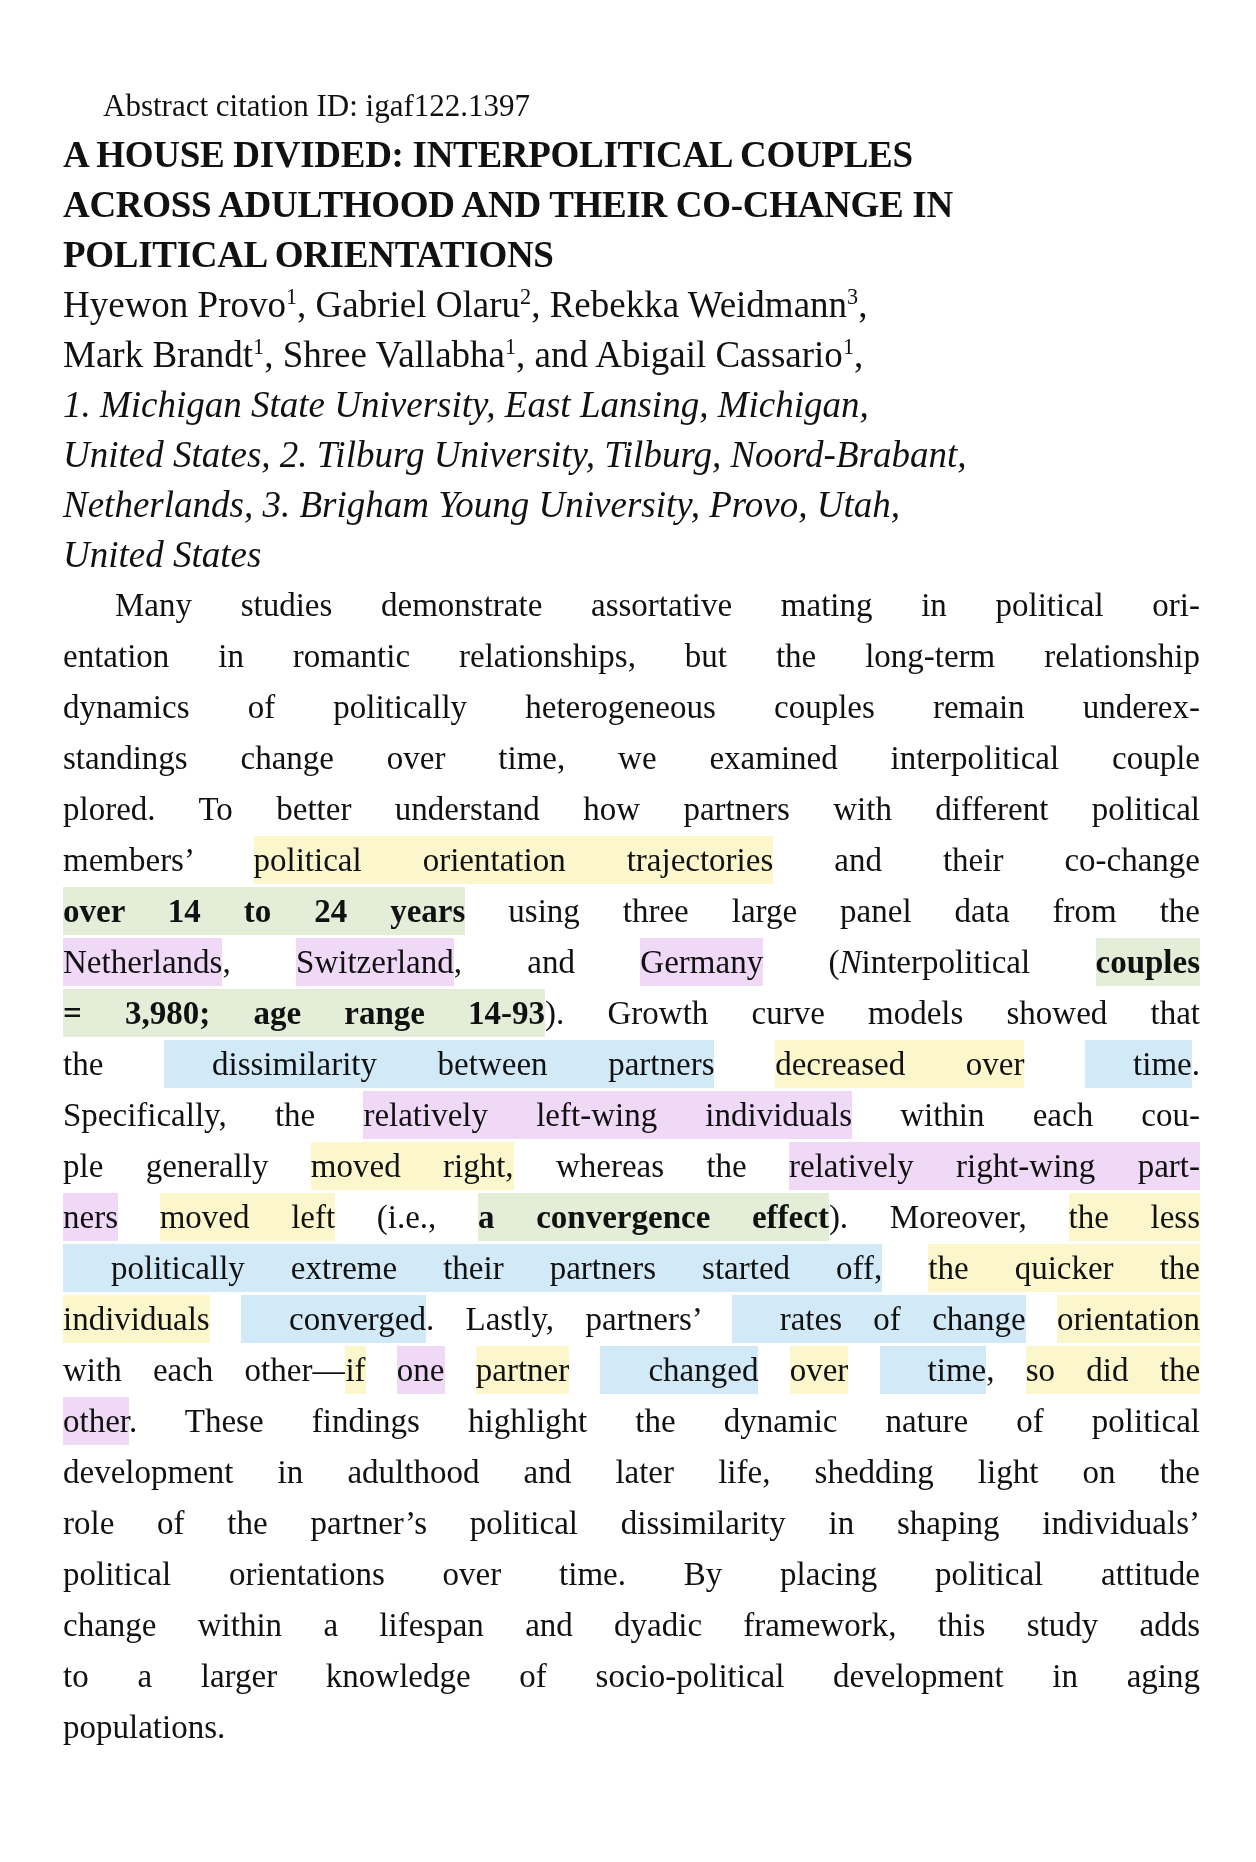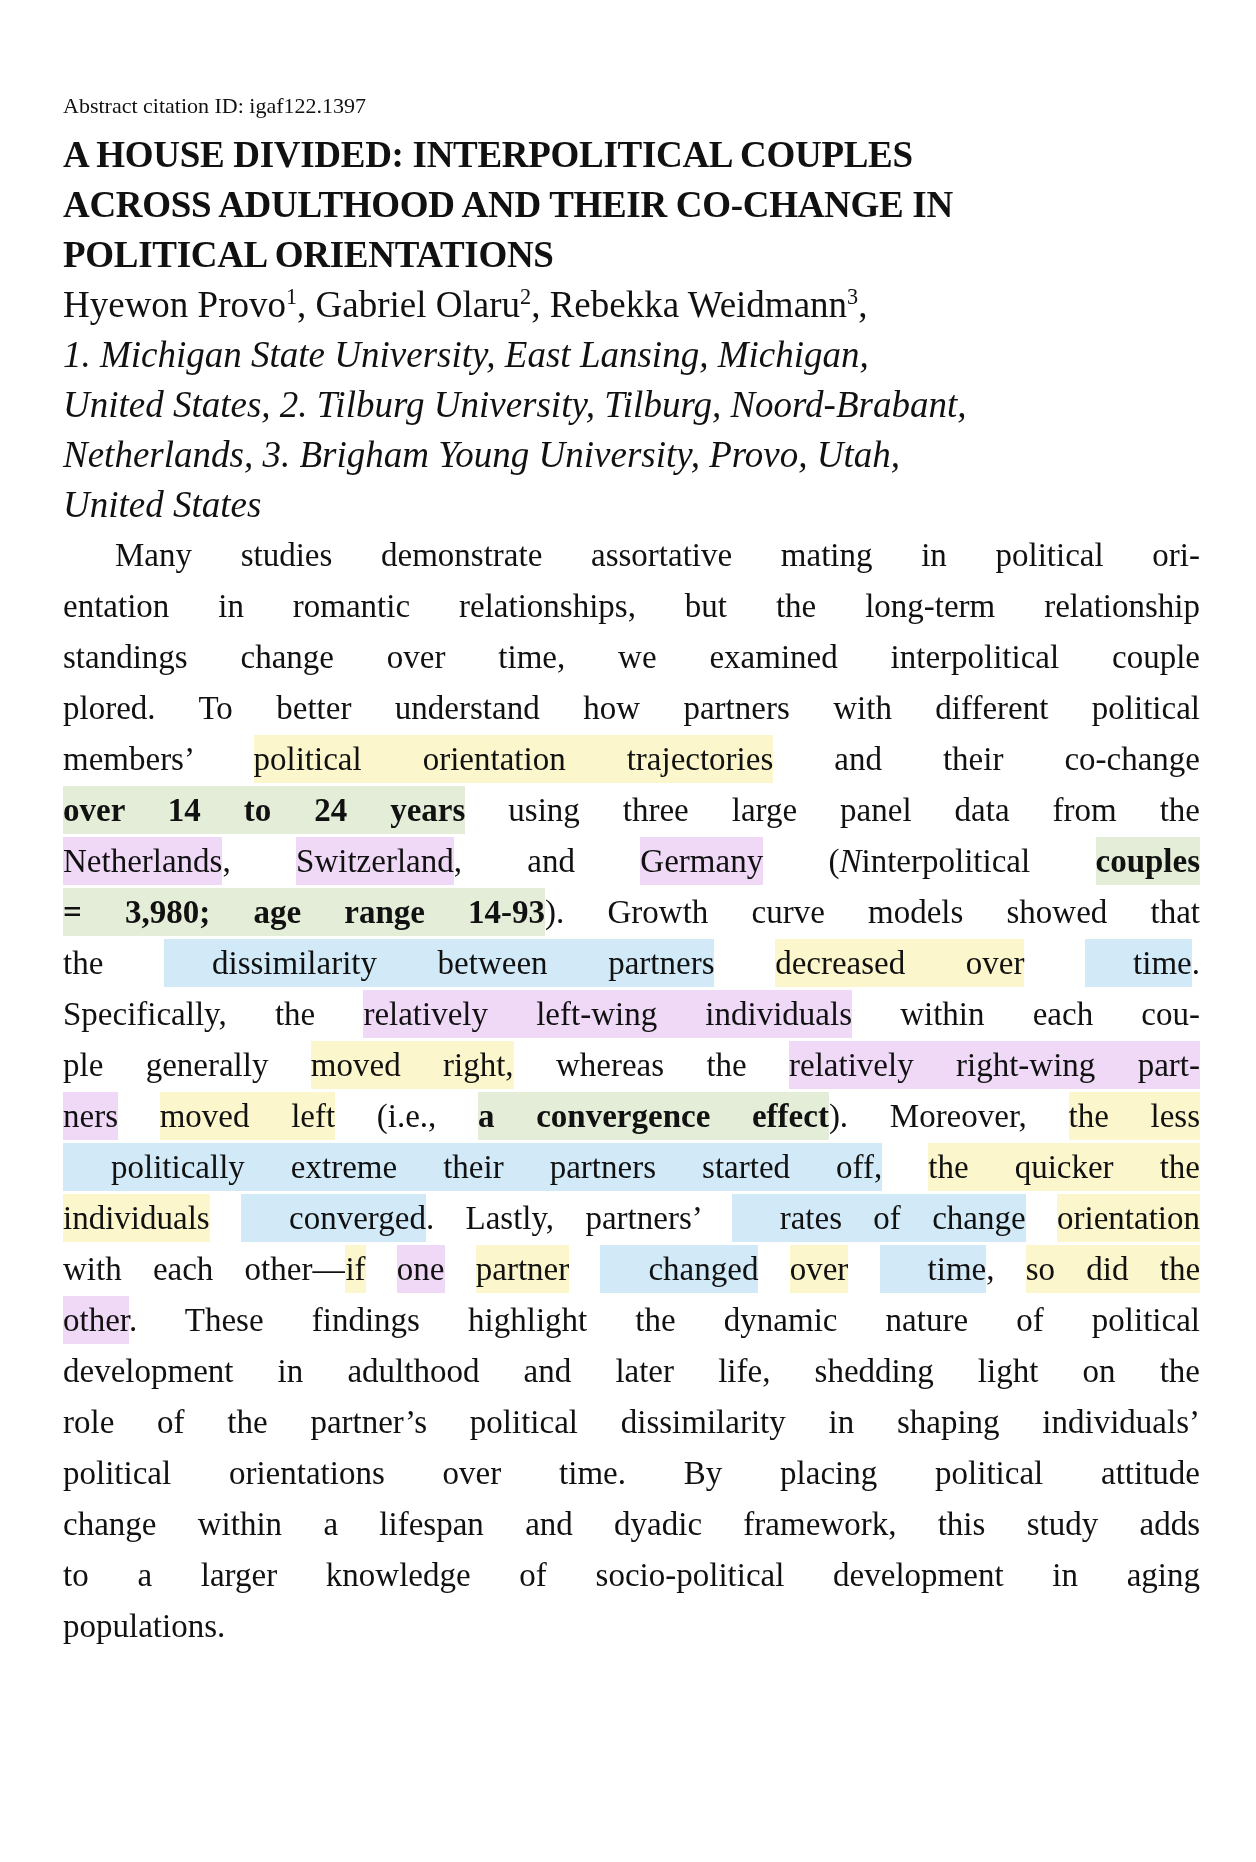--- a/index.html
+++ b/index.html
@@ -12,23 +12,24 @@
     width: 1256px;
     height: 1862px;
     box-sizing: border-box;
     background: #ffffff;
     padding: 84px 56px 0 63px;
     font-family: "Liberation Serif", "DejaVu Serif", serif;
     color: #111111;
     overflow: hidden;
   }
   .citation {
-    font-size: 22px;
+    font-size: 31px;
     line-height: 44px;
     margin-bottom: 2px;
+    margin-left: 40px;
   }
   .title-line {
     font-size: 37px;
     font-weight: bold;
     line-height: 50px;
     letter-spacing: -0.3px;
   }
   .author-line {
     font-size: 37px;
     line-height: 50px;
@@ -75,32 +76,34 @@
   <div class="citation">Abstract citation ID: igaf122.1397</div>
 
   <div>
     <div class="title-line">A HOUSE DIVIDED: INTERPOLITICAL COUPLES</div>
     <div class="title-line">ACROSS ADULTHOOD AND THEIR CO-CHANGE IN</div>
     <div class="title-line">POLITICAL ORIENTATIONS</div>
   </div>
 
   <div id="authors">
       <div class="author-line"><span>Hyewon Provo</span><span class="sup">1</span><span>, Gabriel Olaru</span><span class="sup">2</span><span>, Rebekka Weidmann</span><span class="sup">3</span><span>,</span></div>
+      <div class="author-line"><span>Mark Brandt</span><span class="sup">1</span><span>, Shree Vallabha</span><span class="sup">1</span><span>, and Abigail Cassario</span><span class="sup">1</span><span>,</span></div>
     </div>
 
   <div>
     <div class="affil-line">1. Michigan State University, East Lansing, Michigan,</div>
     <div class="affil-line">United States, 2. Tilburg University, Tilburg, Noord-Brabant,</div>
     <div class="affil-line">Netherlands, 3. Brigham Young University, Provo, Utah,</div>
     <div class="affil-line">United States</div>
   </div>
 
   <div id="abstract" class="abstract">
       <div class="line indent"><span>Many studies demonstrate assortative mating in political ori-</span></div>
       <div class="line"><span>entation in romantic relationships, but the long-term relationship</span></div>
+      <div class="line"><span>dynamics of politically heterogeneous couples remain underex-</span></div>
       <div class="line"><span>standings change over time, we examined interpolitical couple</span></div>
       <div class="line"><span>plored. To better understand how partners with different political</span></div>
       <div class="line"><span>members’ </span><span class="hl hl-yellow">political orientation trajectories</span><span> and their co-change</span></div>
       <div class="line"><span class="hl hl-green">over 14 to 24 years</span><span> using three large panel data from the</span></div>
       <div class="line"><span class="hl hl-purple">Netherlands</span><span>, </span><span class="hl hl-purple">Switzerland</span><span>, and </span><span class="hl hl-purple">Germany</span><span> (</span><span class="it">N</span><span>interpolitical </span><span class="hl hl-green">couples</span></div>
       <div class="line"><span class="hl hl-green">= 3,980; age range 14-93</span><span>). Growth curve models showed that</span></div>
       <div class="line"><span>the </span><span class="hl hl-blue">dissimilarity between partners</span><span> </span><span class="hl hl-yellow">decreased over</span><span> </span><span class="hl hl-blue">time</span><span>.</span></div>
       <div class="line"><span>Specifically, the </span><span class="hl hl-purple">relatively left-wing individuals</span><span> within each cou-</span></div>
       <div class="line"><span>ple generally </span><span class="hl hl-yellow">moved right,</span><span> whereas the </span><span class="hl hl-purple">relatively right-wing part-</span></div>
       <div class="line"><span class="hl hl-purple">ners</span><span> </span><span class="hl hl-yellow">moved left</span><span> (i.e., </span><span class="hl hl-green">a convergence effect</span><span>). Moreover, </span><span class="hl hl-yellow">the less</span></div>

